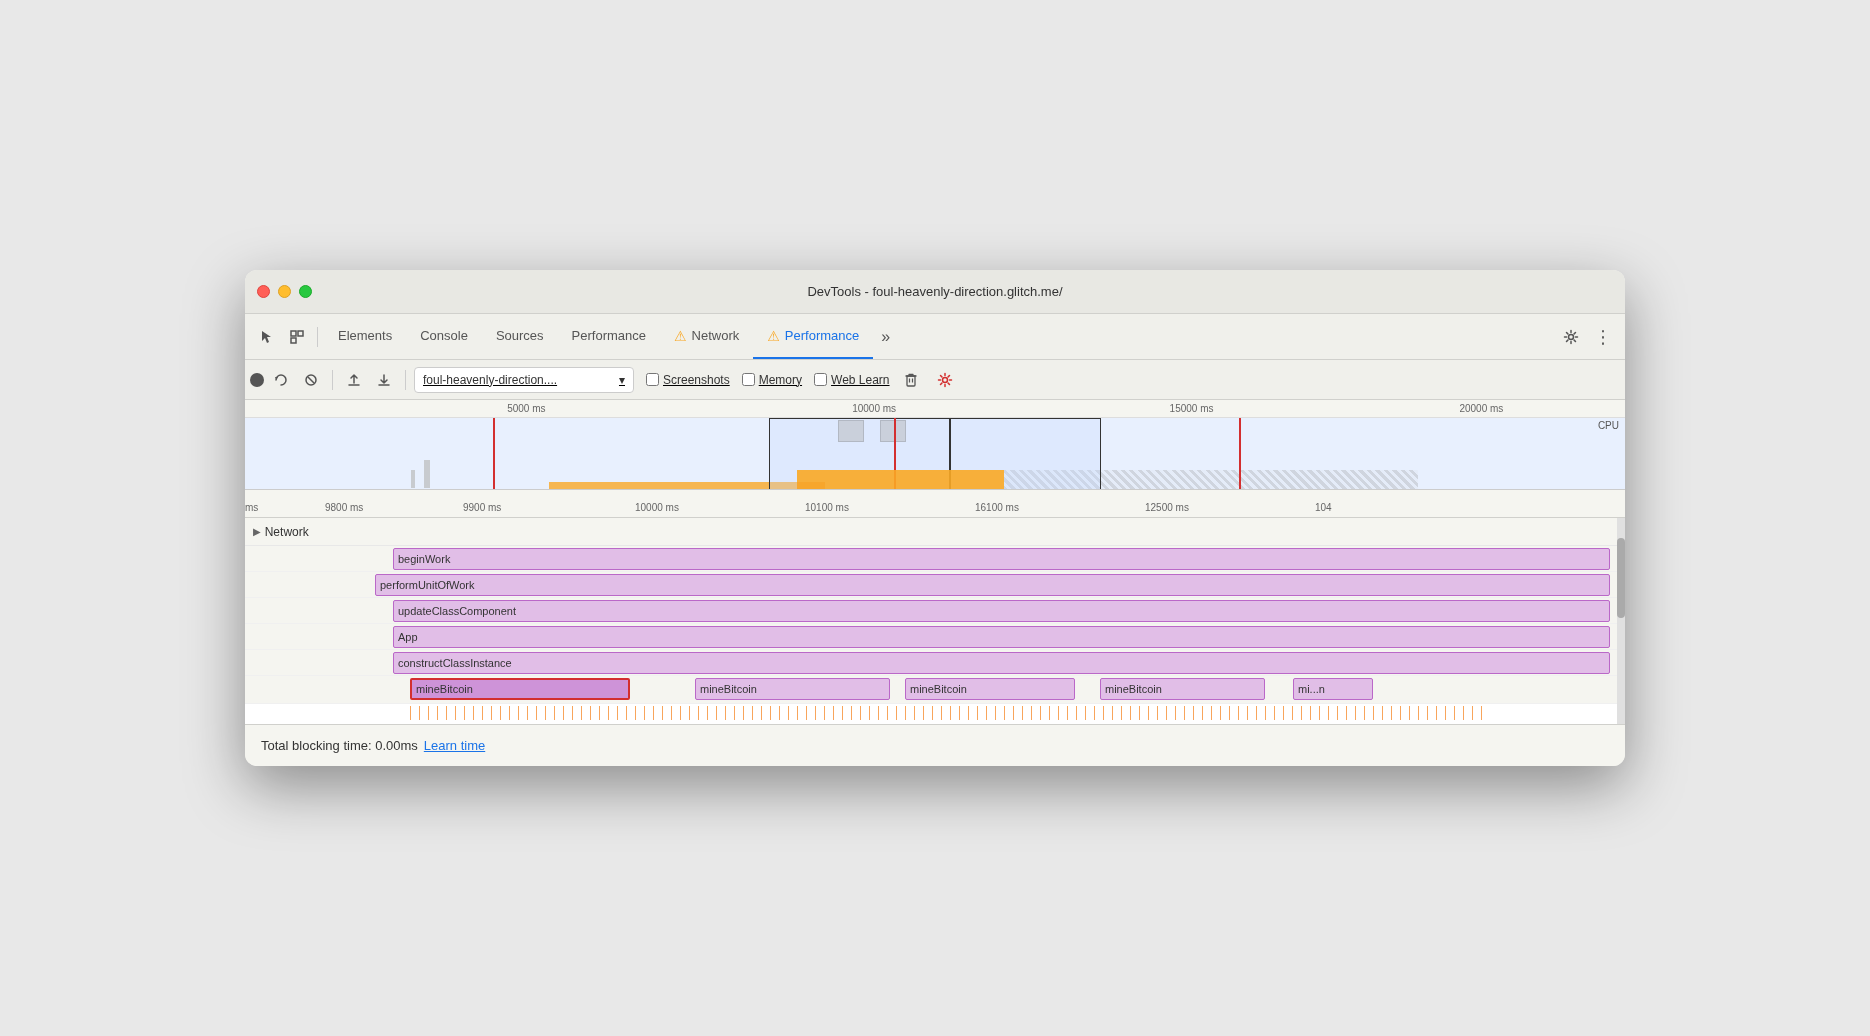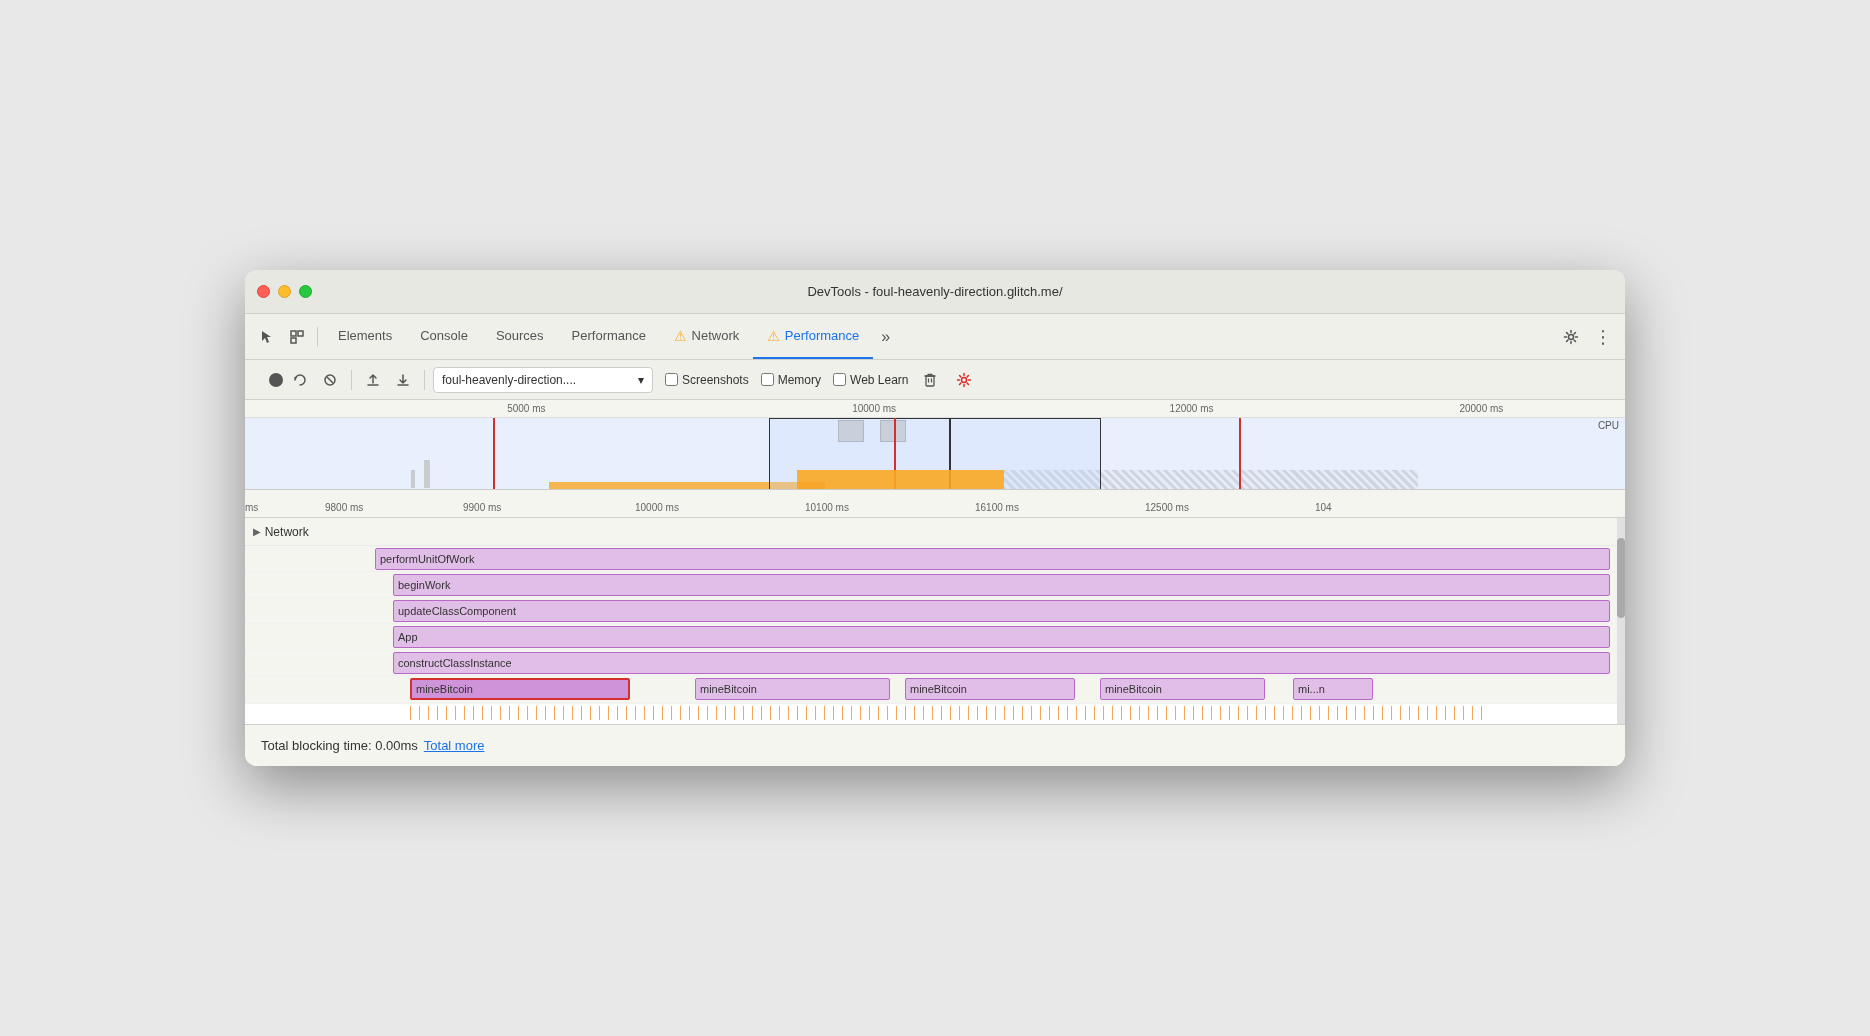--- a/index.html
+++ b/index.html
@@ -147,23 +147,24 @@
       cursor: pointer;
       font-size: 16px;
     }
 
     
     .toolbar2 {
       background: #f0f0eb;
       height: 40px;
       display: flex;
       align-items: center;
-      padding: 0 24px;
+      padding: 0 5px;
       border-bottom: 1px solid #d0d0cc;
       gap: 4px;
+      text-decoration: underline;
     }
 
     .rec-btn {
       width: 14px;
       height: 14px;
       background: #555;
       border-radius: 50%;
       cursor: pointer;
     }
 
@@ -571,21 +572,21 @@
         <path d="M8 1.5v2M8 12.5v2M1.5 8h2M12.5 8h2M3.5 3.5l1.4 1.4M11.1 11.1l1.4 1.4M3.5 12.5l1.4-1.4M11.1 4.9l1.4-1.4" stroke="#d32f2f" stroke-width="1.5" stroke-linecap="round"></path>
       </svg>
     </div>
   </div>
 
   <div class="timeline-overview" style="height: 90px; position: relative; overflow: hidden; background: #e8f0fe; border-bottom: 1px solid #ccc;">
 
     <div style="height: 18px; background: #f5f5f0; border-bottom: 1px solid #ddd; position: relative; display: flex; align-items: center;">
       <span class="ruler-tick" style="left: 19%;">5000 ms</span>
       <span class="ruler-tick" style="left: 44%;">10000 ms</span>
-      <span class="ruler-tick" style="left: 67%;">12000 ms</span>
+      <span class="ruler-tick" style="left: 67%;">15000 ms</span>
       <span class="ruler-tick" style="left: 88%;">20000 ms</span>
     </div>
 
     <div style="position: relative; height: 92px;">
 
       <span class="cpu-label" style="position:absolute; right:6px; top:2px; font-size:10px; color:#555; z-index:2;">CPU</span>
       <span class="net-label" style="position:absolute; right:8px; bottom:6px; font-size:15px; color:#555; z-index:2;">NET</span>
 
       <div style="position:absolute; left:12%; bottom:22px; width:4px; height:18px; background:#bbb; opacity:0.7;"></div>
       <div style="position:absolute; left:13%; bottom:22px; width:6px; height:28px; background:#bbb; opacity:0.7;"></div>
@@ -626,28 +627,28 @@
 
     <div class="flame-section">
       <div style="position:relative; overflow:hidden; flex:1;">
 
         <div class="network-row">
           <span class="expand-arrow">▶</span>
           <span>Network</span>
         </div>
 
         <div class="flame-row">
+          <div class="flame-block" style="left: 148px; width: calc(100% - 163px);">
+            <span>beginWork</span>
+          </div>
+        </div>
+
+        <div class="flame-row">
           <div class="flame-block" style="left: 130px; width: calc(100% - 145px);">
             <span>performUnitOfWork</span>
-          </div>
-        </div>
-
-        <div class="flame-row">
-          <div class="flame-block" style="left: 148px; width: calc(100% - 163px);">
-            <span>beginWork</span>
           </div>
         </div>
 
         <div class="flame-row">
           <div class="flame-block" style="left: 148px; width: calc(100% - 163px);">
             <span>updateClassComponent</span>
           </div>
         </div>
 
         <div class="flame-row">
@@ -815,16 +816,16 @@
           <div class="scroll-thumb"></div>
         </div>
 
       </div>
     </div>
 
   </div>
 
   <div class="status-bar">
     <span>Total blocking time: 0.00ms</span>
-    <a class="learn-more-link">Total more</a>
+    <a class="learn-more-link">Learn time</a>
   </div>
 
 </div>
 
 </body></html>

